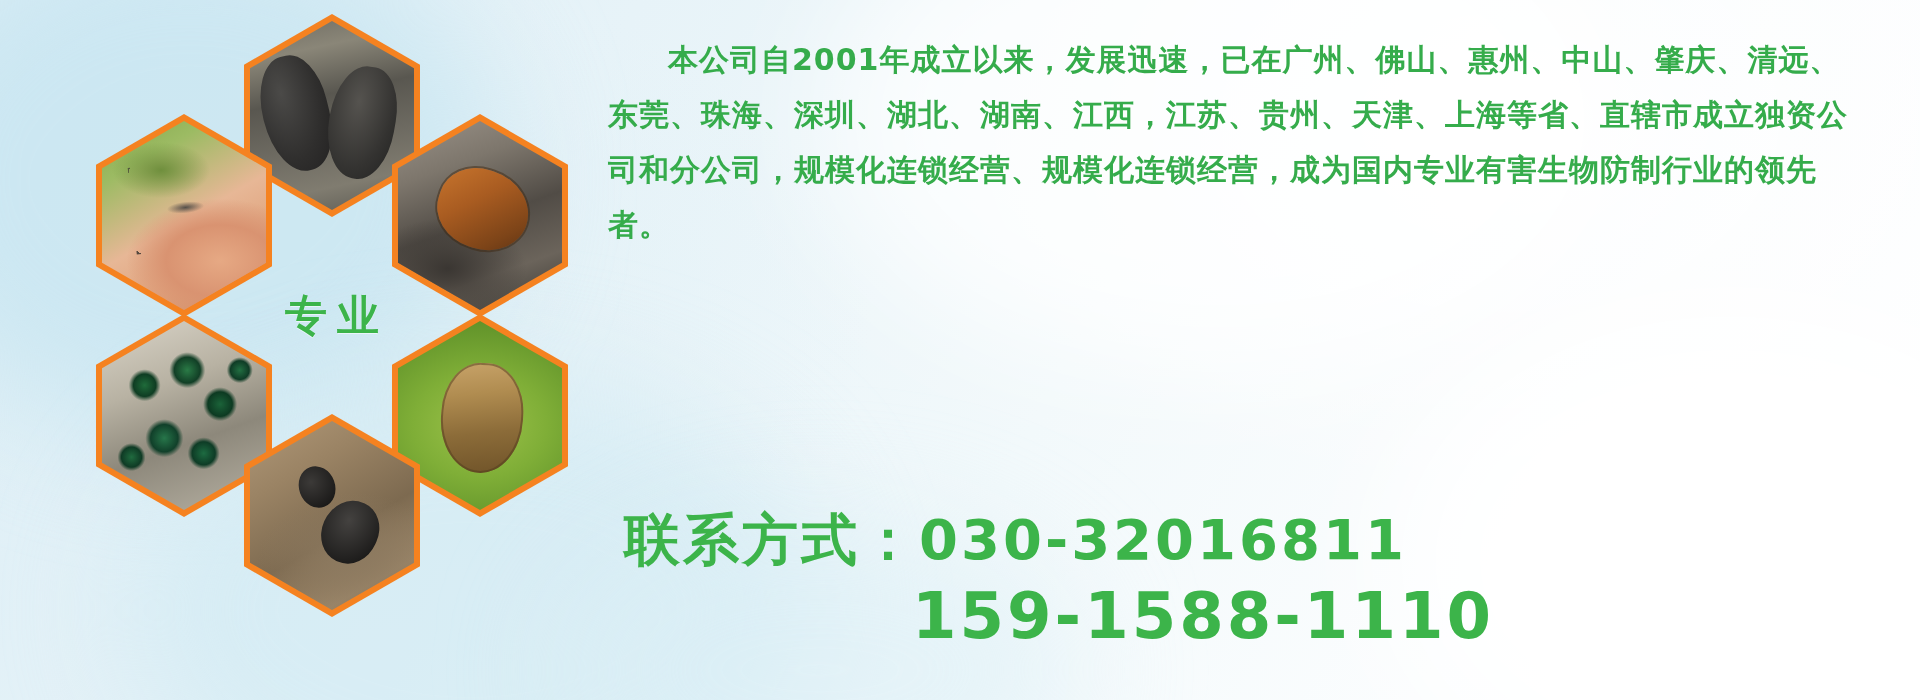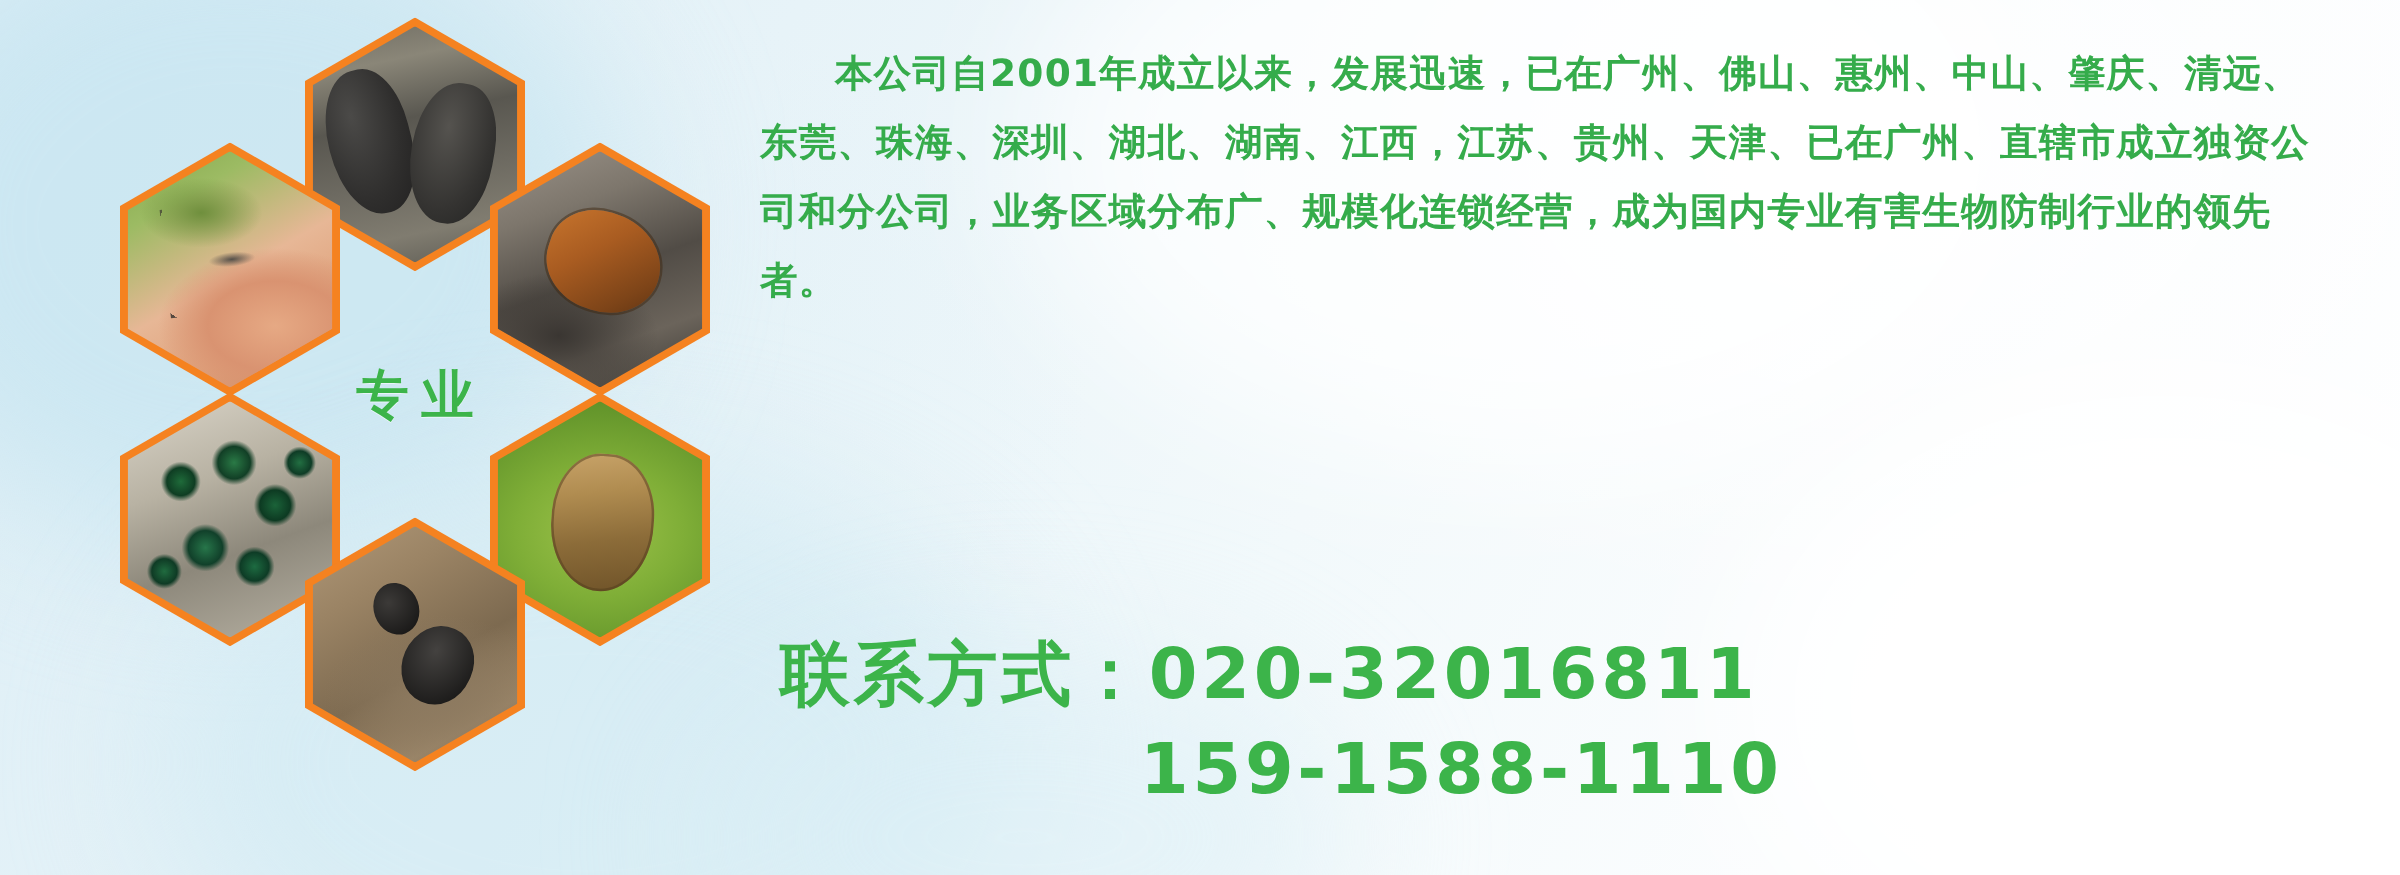--- a/index.html
+++ b/index.html
@@ -184,21 +184,21 @@
     color:#3cb44a;
   }
   .contact-line1 {
     font-size:56px;
     font-weight:600;
     letter-spacing:3px;
     line-height:76px;
     white-space:nowrap;
   }
   .contact-line2 {
-    font-size:56px;
+    font-size:64px;
     font-weight:600;
     letter-spacing:3px;
     line-height:76px;
     text-align:left;
     padding-left:288px;
     white-space:nowrap;
   }
 </style>
 </head>
 <body>
@@ -253,21 +253,21 @@
 
     <div class="hexcell hx-bottom">
       <div class="hexinner">
         <div class="art art-ant"></div>
       </div>
     </div>
 
   </div>
 
   <div id="content">
-    <p id="intro">本公司自2001年成立以来，发展迅速，已在广州、佛山、惠州、中山、肇庆、清远、东莞、珠海、深圳、湖北、湖南、江西，江苏、贵州、天津、已在广州、直辖市成立独资公司和分公司，业务区域分布广、规模化连锁经营，成为国内专业有害生物防制行业的领先者。</p>
+    <p id="intro">本公司自2001年成立以来，发展迅速，已在广州、佛山、惠州、中山、肇庆、清远、东莞、珠海、深圳、湖北、湖南、江西，江苏、贵州、天津、上海等省、直辖市成立独资公司和分公司，规模化连锁经营、规模化连锁经营，成为国内专业有害生物防制行业的领先者。</p>
 
     <div id="contact">
-      <div class="contact-line1">联系方式：020-32016811</div>
+      <div class="contact-line1">联系方式：030-32016811</div>
       <div class="contact-line2">159-1588-1110</div>
     </div>
   </div>
 
 </div>
 
 </body></html>

